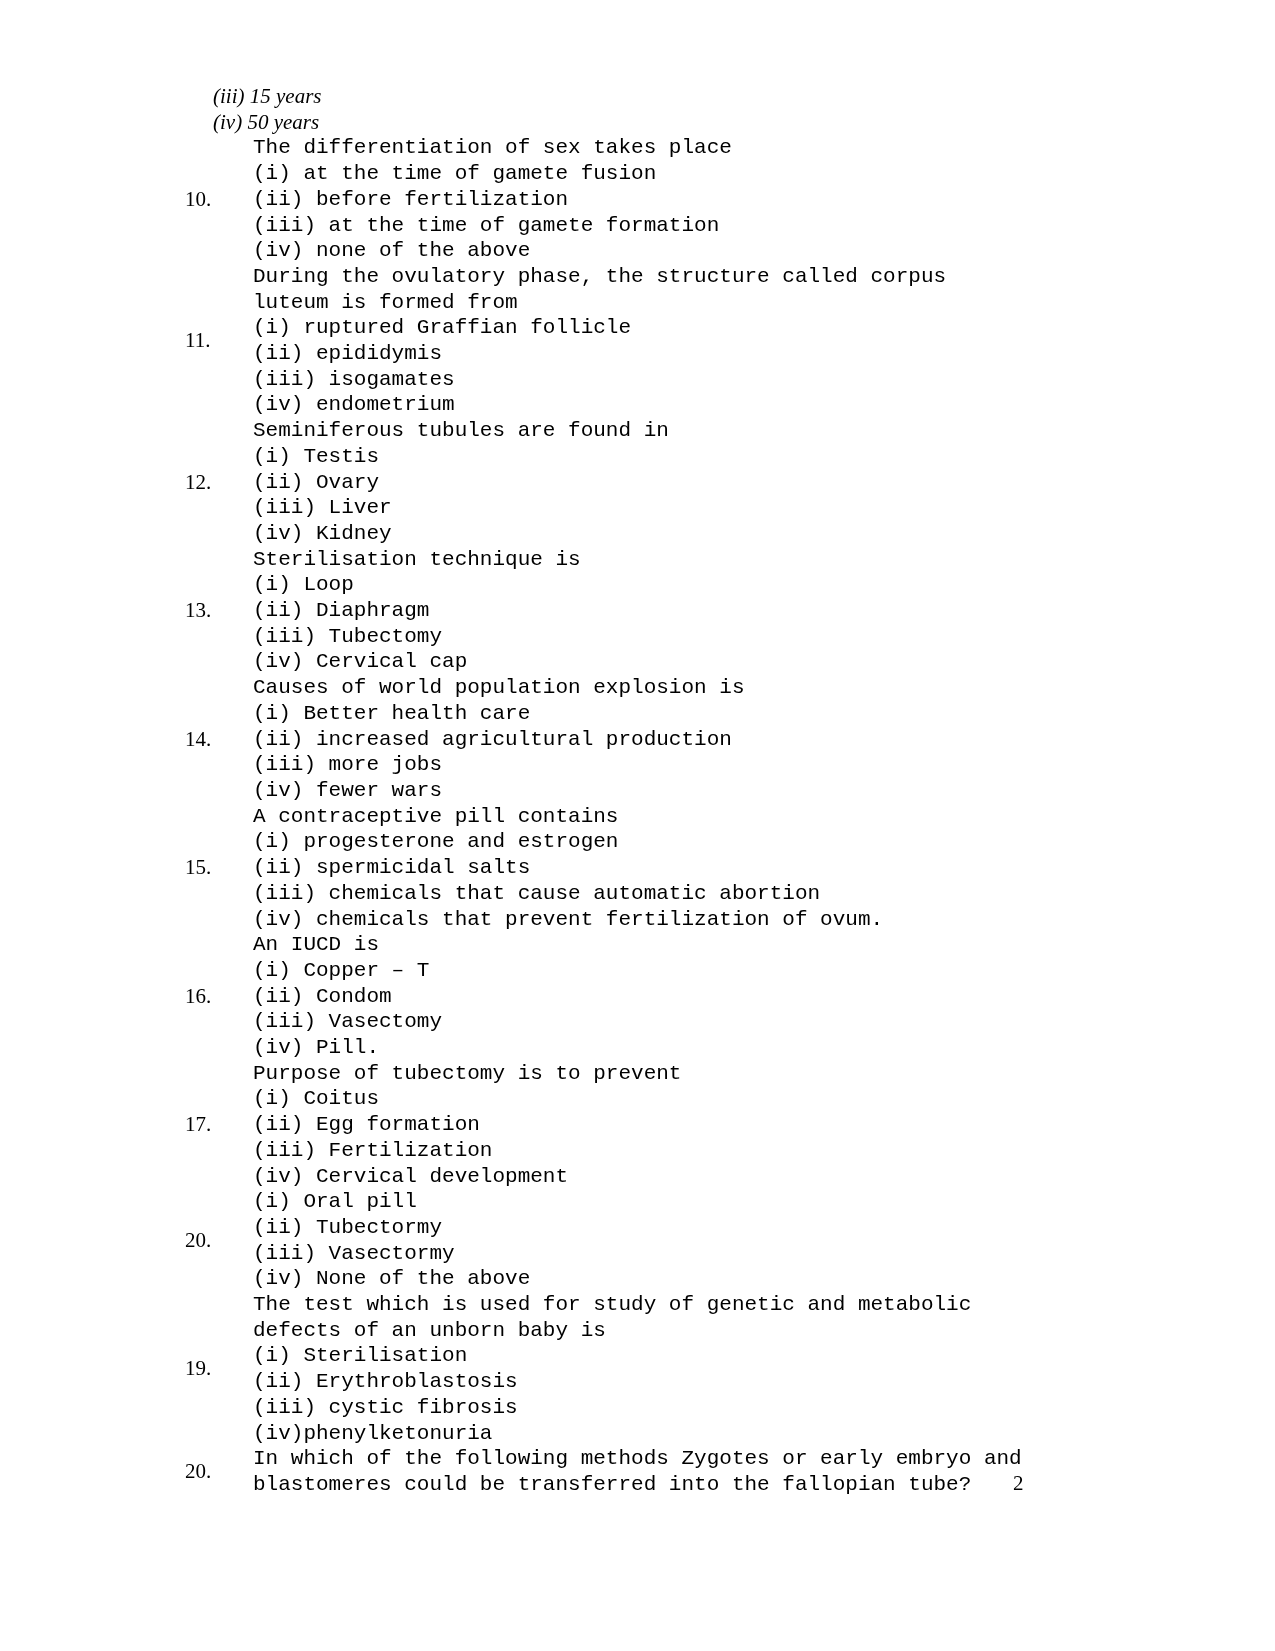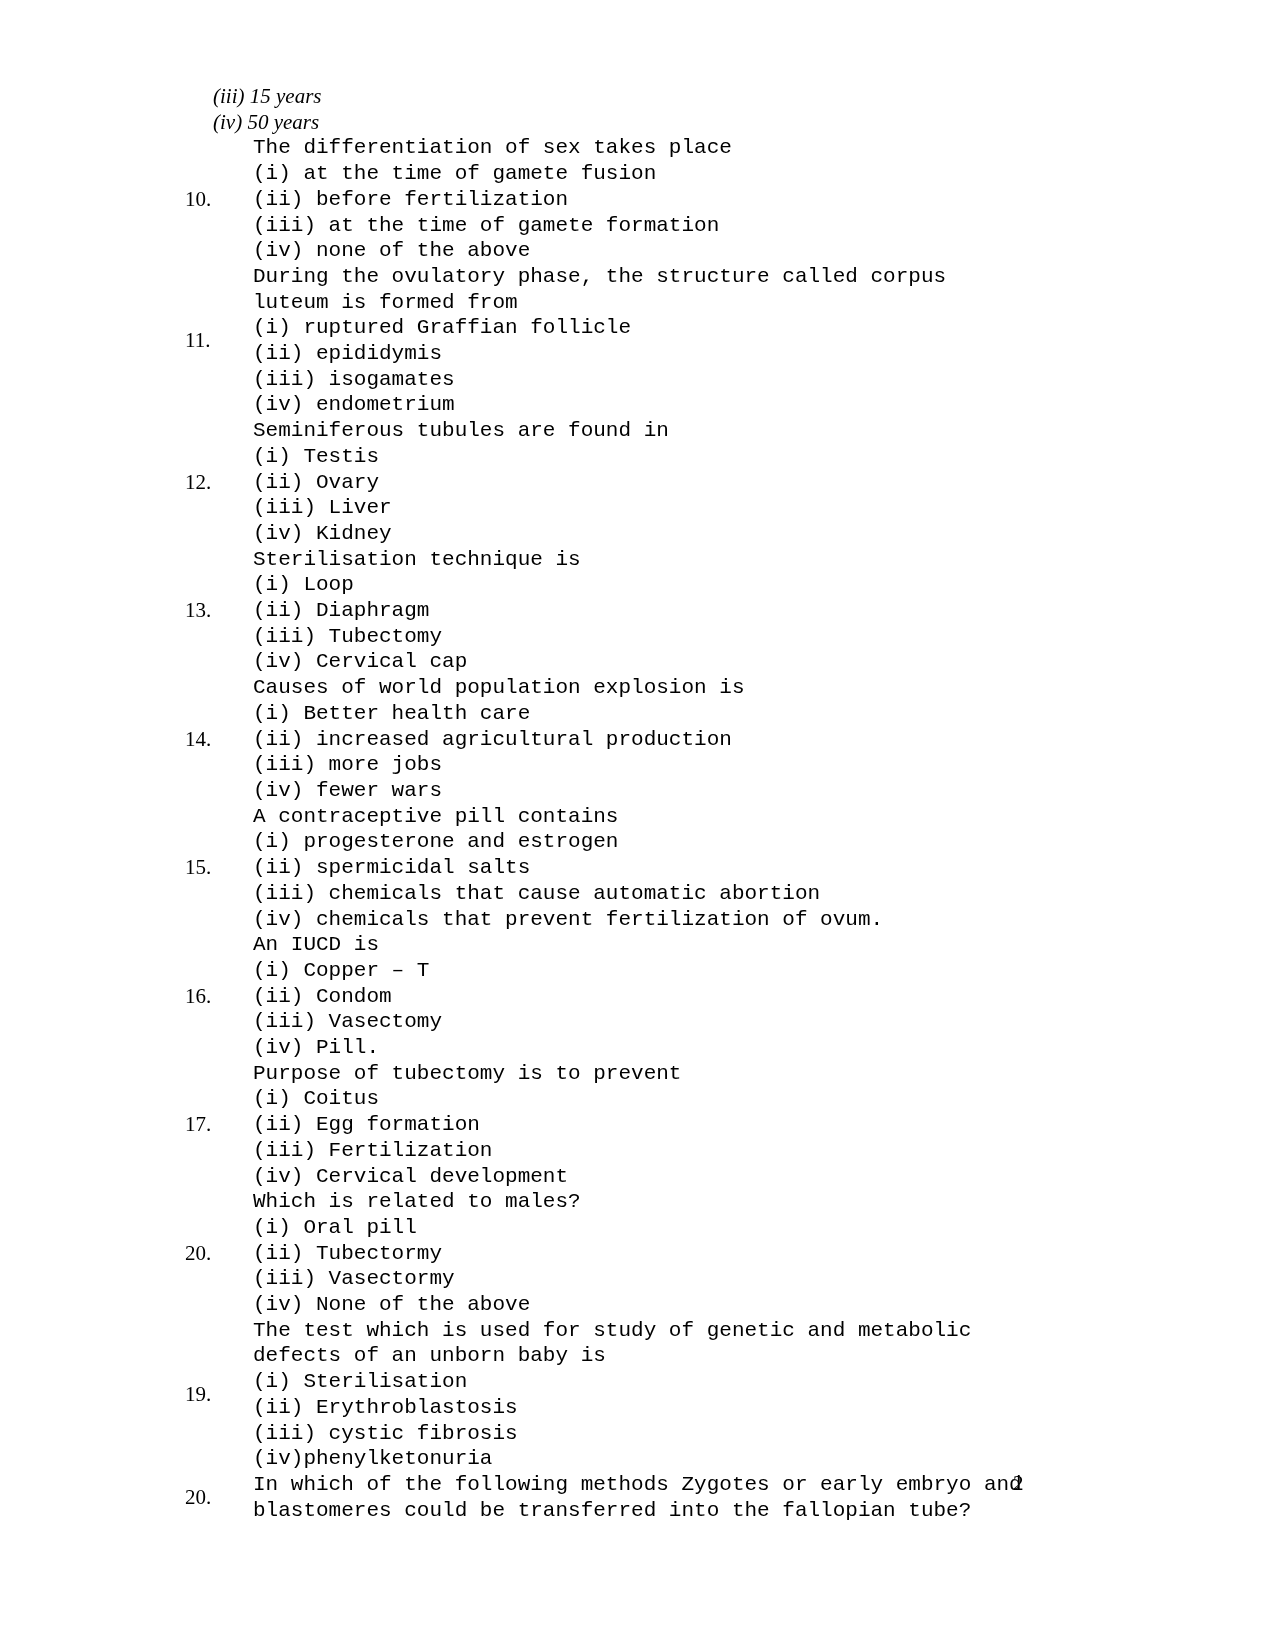--- a/index.html
+++ b/index.html
@@ -155,21 +155,20 @@
             <div>(ii) Egg formation</div>
             <div>(iii) Fertilization</div>
             <div>(iv) Cervical development</div>
           </div>
     </div>
   </div>
 
   <div class="question">
     <div class="qnum">20.</div>
     <div class="qbody">
-      <div class="qtext">Which is related to males?</div>
       <div class="opts">
             <div>(i) Oral pill</div>
             <div>(ii) Tubectormy</div>
             <div>(iii) Vasectormy</div>
             <div>(iv) None of the above</div>
           </div>
     </div>
   </div>
 
   <div class="question">

